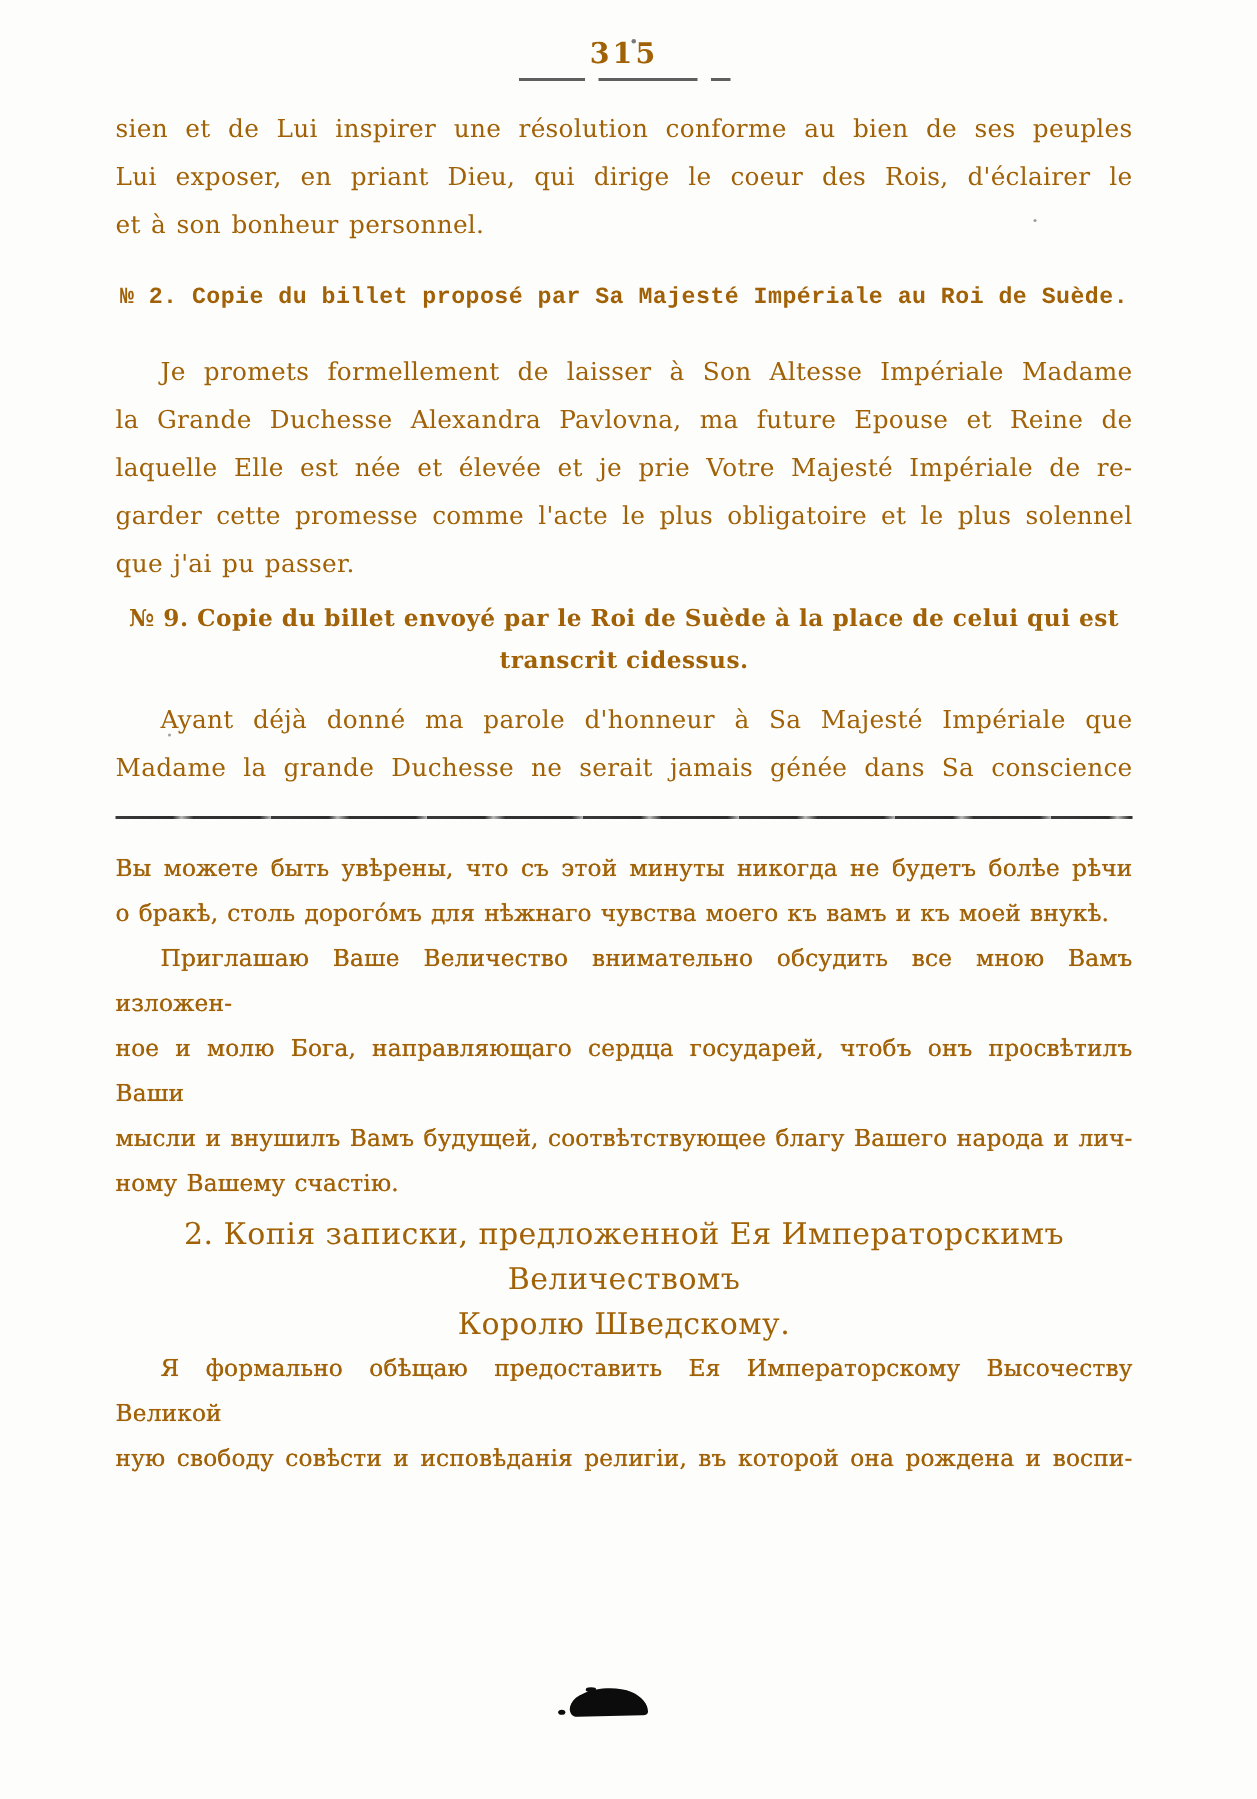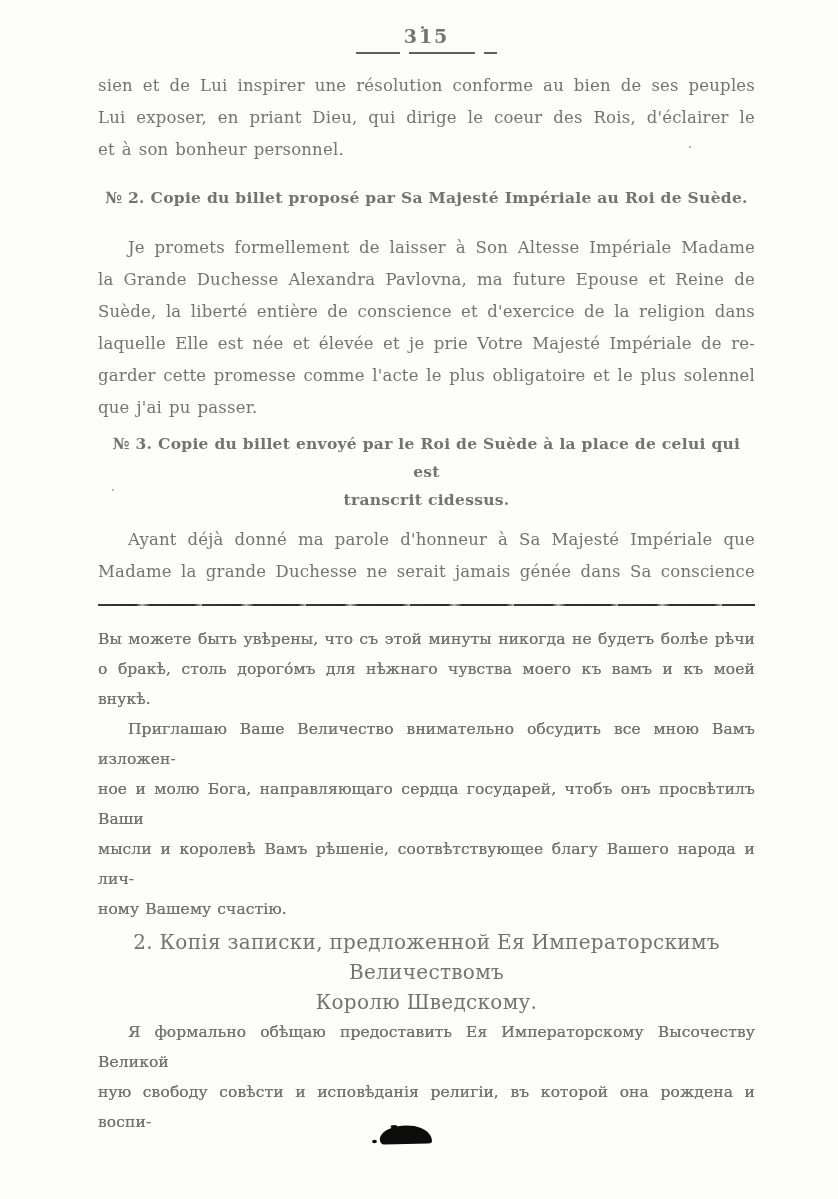--- a/index.html
+++ b/index.html
@@ -3,23 +3,23 @@
 <meta charset="utf-8">
 <style>
   * { margin: 0; padding: 0; box-sizing: border-box; }
   html, body { background: #e9e9e9; }
   .page {
     position: relative;
     width: 838px;
     height: 1199px;
     margin: 0 auto;
     background: #fdfdfc;
-    color: #737373;
+    color: #a16207;
     font-family: "DejaVu Serif", "Liberation Serif", serif;
-    padding: 24px 83px 0 98px;
+    padding: 24px 83px 0 77px;
     overflow: hidden;
   }
   
   .pagenum-wrap { text-align: center; }
   .pagenum {
     font-weight: bold;
     font-size: 19px;
     line-height: 24px;
     letter-spacing: 2px;
     display: inline-block;
@@ -54,21 +54,21 @@
     line-height: 32px;
     letter-spacing: .2px;
     word-spacing: 1.5px;
   }
   .french .heading {
     font-weight: bold;
     font-size: 15.5px;
     line-height: 28px;
     letter-spacing: .3px;
   }
-  .fr-h2 { margin: 18px 0 20px; }
+  .fr-h2 { margin: 18px 0 20px; font-family: Liberation Mono, monospace; }
   .fr-h3 { margin: 6px 0 10px; }
   
   .rule {
     margin-top: 16px;
     height: 2px;
     background: repeating-linear-gradient(90deg,
       #3a3a3a 0px, #2c2c2c 38px, rgba(60,60,60,.35) 44px,
       #333 52px, #2c2c2c 96px, rgba(60,60,60,.3) 104px);
   }
   
@@ -113,46 +113,45 @@
         <div class="tline">sien et de Lui inspirer une résolution conforme au bien de ses peuples</div>
         <div class="tline">Lui exposer, en priant Dieu, qui dirige le coeur des Rois, d'éclairer le</div>
         <div class="tline last">et à son bonheur personnel.</div>
       </div>
     <div class="heading fr-h2">
         <div class="tline last">№ 2. Copie du billet proposé par Sa Majesté Impériale au Roi de Suède.</div>
       </div>
     <div class="para indent">
         <div class="tline">Je promets formellement de laisser à Son Altesse Impériale Madame</div>
         <div class="tline">la Grande Duchesse Alexandra Pavlovna, ma future Epouse et Reine de</div>
-        <div class="tline">Suède, la liberté entière de conscience et d'exercice de la religion dans</div>
         <div class="tline">laquelle Elle est née et élevée et je prie Votre Majesté Impériale de re-</div>
         <div class="tline">garder cette promesse comme l'acte le plus obligatoire et le plus solennel</div>
         <div class="tline last">que j'ai pu passer.</div>
       </div>
     <div class="heading fr-h3">
-        <div class="tline">№ 3. Copie du billet envoyé par le Roi de Suède à la place de celui qui est</div>
+        <div class="tline">№ 9. Copie du billet envoyé par le Roi de Suède à la place de celui qui est</div>
         <div class="tline last">transcrit cidessus.</div>
       </div>
     <div class="para indent">
         <div class="tline">Ayant déjà donné ma parole d'honneur à Sa Majesté Impériale que</div>
         <div class="tline">Madame la grande Duchesse ne serait jamais génée dans Sa conscience</div>
       </div>
   </section>
 
   <div class="rule"></div>
 
   <section class="russian" lang="ru">
     <div class="para">
         <div class="tline">Вы можете быть увѣрены, что съ этой минуты никогда не будетъ болѣе рѣчи</div>
         <div class="tline last">о бракѣ, столь дорого́мъ для нѣжнаго чувства моего къ вамъ и къ моей внукѣ.</div>
       </div>
     <div class="para indent">
         <div class="tline">Приглашаю Ваше Величество внимательно обсудить все мною Вамъ изложен-</div>
         <div class="tline">ное и молю Бога, направляющаго сердца государей, чтобъ онъ просвѣтилъ Ваши</div>
-        <div class="tline">мысли и королевѣ Вамъ рѣшеніе, соотвѣтствующее благу Вашего народа и лич-</div>
+        <div class="tline">мысли и внушилъ Вамъ будущей, соотвѣтствующее благу Вашего народа и лич-</div>
         <div class="tline last">ному Вашему счастію.</div>
       </div>
     <div class="heading ru-h2">
         <div class="tline">2. Копія записки, предложенной Ея Императорскимъ Величествомъ</div>
         <div class="tline last">Королю Шведскому.</div>
       </div>
     <div class="para indent">
         <div class="tline">Я формально обѣщаю предоставить Ея Императорскому Высочеству Великой</div>
         <div class="tline">ную свободу совѣсти и исповѣданія религіи, въ которой она рождена и воспи-</div>
       </div>

